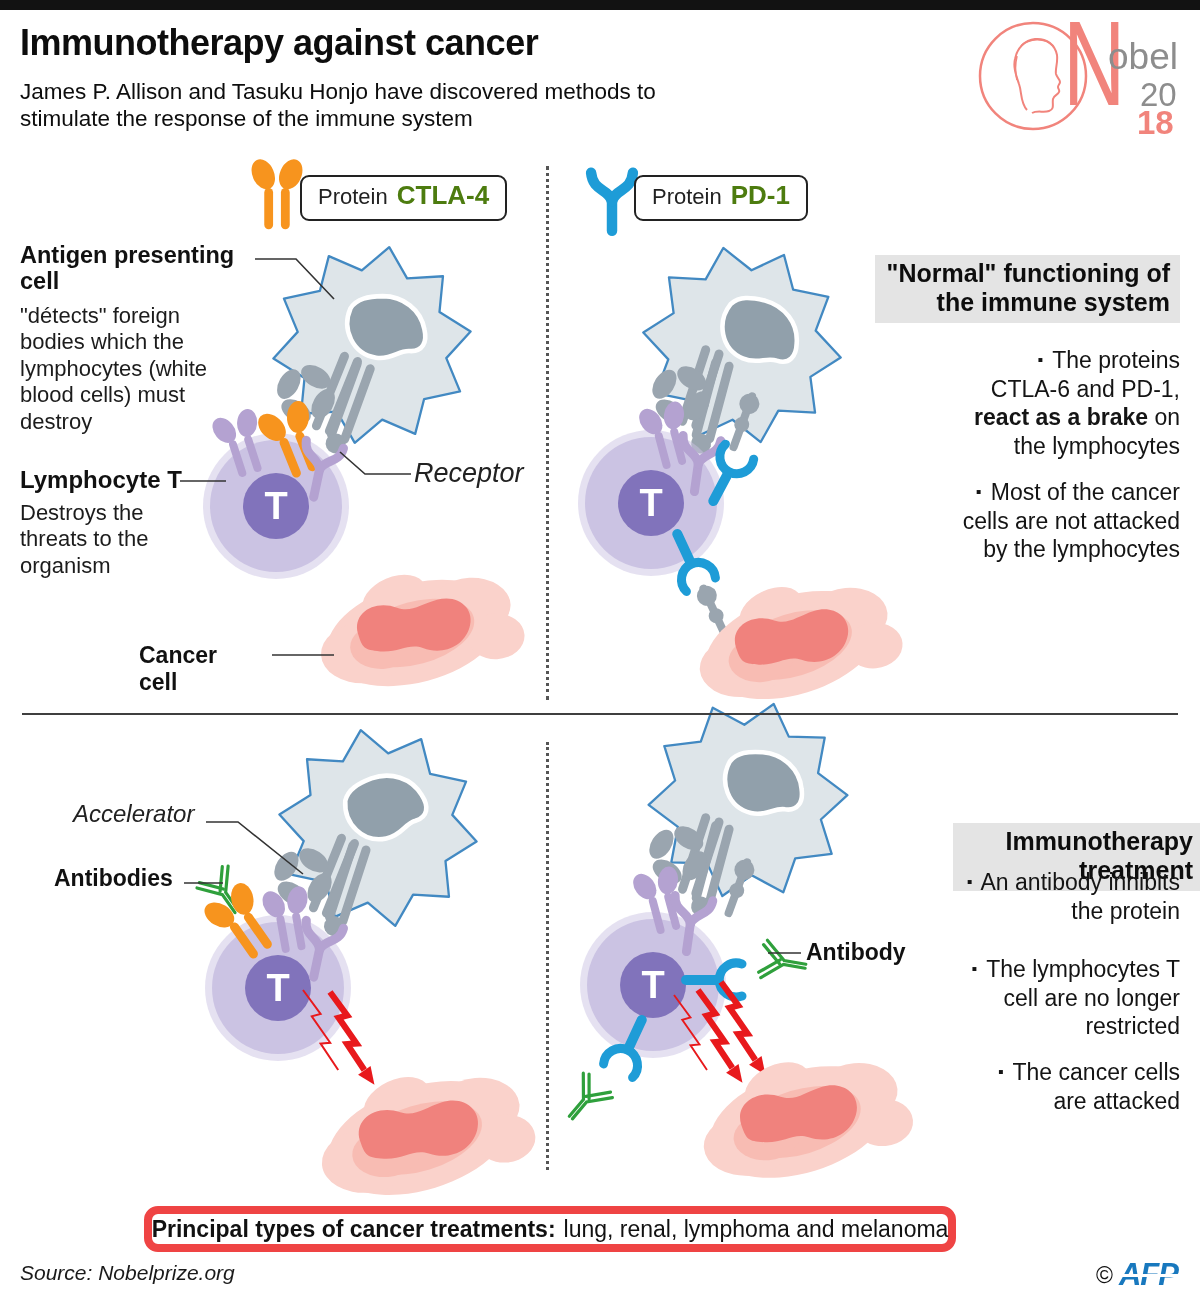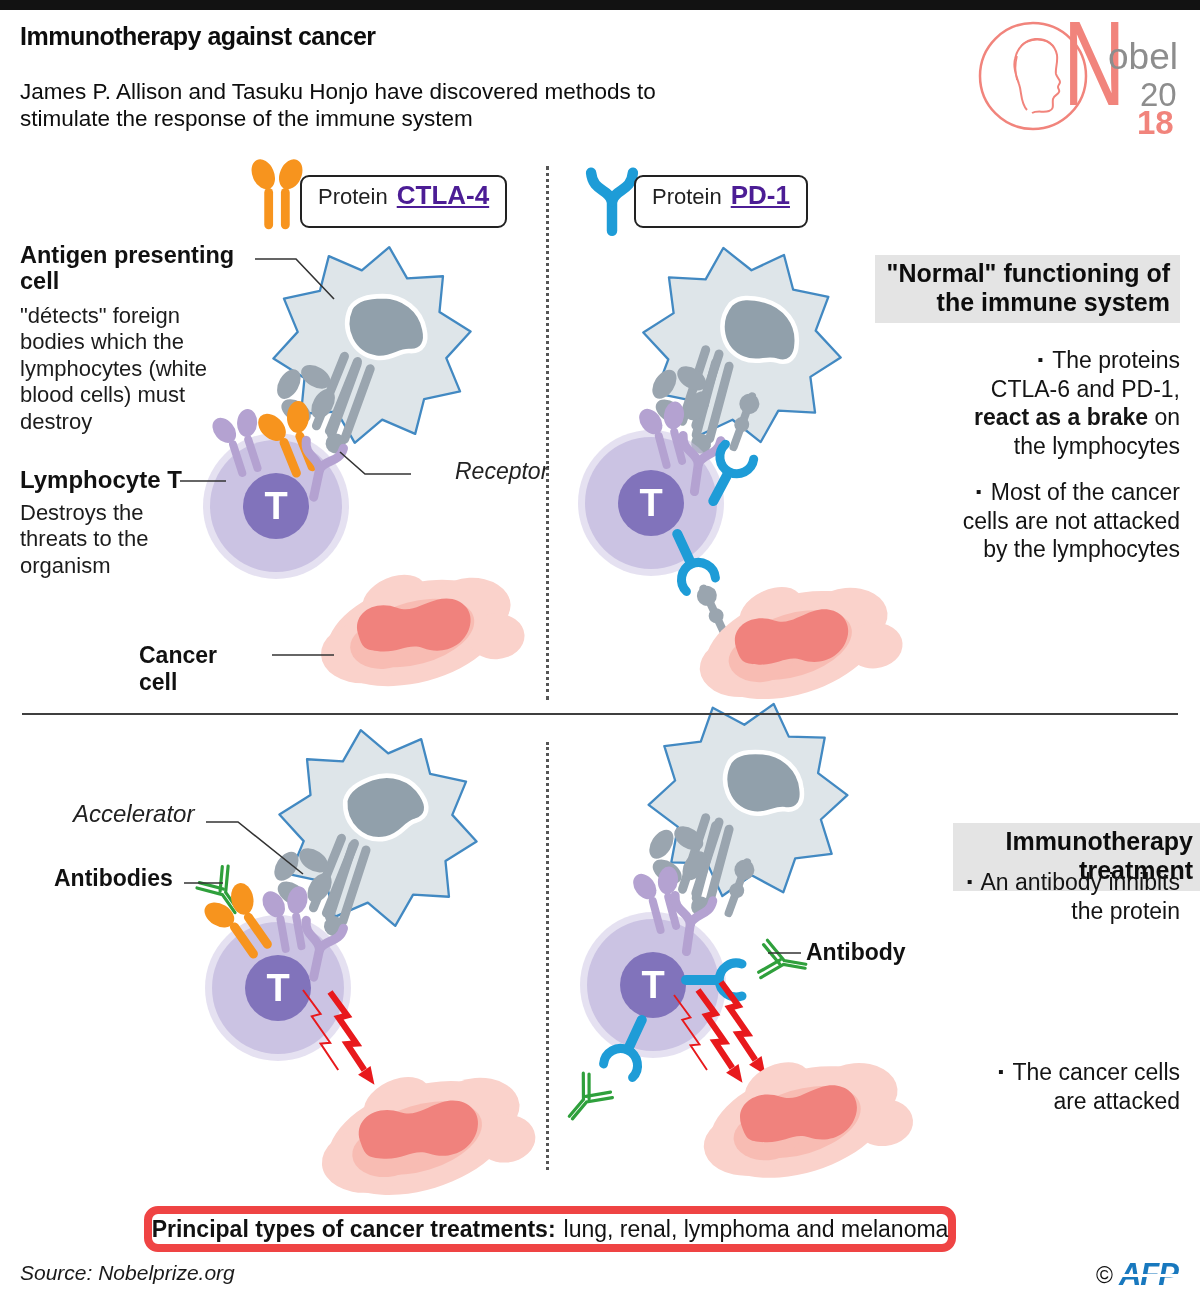--- a/index.html
+++ b/index.html
@@ -1,48 +1,48 @@
 <!DOCTYPE html>
 <html><head>
 <meta charset="utf-8">
 <style>
   html,body{margin:0;padding:0;background:#fff;}
   .page{position:relative;width:1200px;height:1303px;background:#ffffff;overflow:hidden;
         font-family:"Liberation Sans",sans-serif;color:#111;}
   .abs{position:absolute;}
   .topbar{left:0;top:0;width:1200px;height:10px;background:#121212;}
-  .title{left:20px;top:22px;font-size:25px;font-weight:800;letter-spacing:-.5px;color:#0d0d0d;}
+  .title{left:20px;top:22px;font-size:36px;font-weight:800;letter-spacing:-.5px;color:#0d0d0d;}
   .subtitle{left:20px;top:78px;width:700px;font-size:22.5px;font-weight:400;line-height:1.2;color:#0d0d0d;}
   
   .nobel-n{left:1063px;top:0px;font-size:120px;line-height:1.05;font-weight:400;color:#F1847C;
            transform:scaleX(.72);transform-origin:left top;}
   .nobel-obel{left:1108px;top:36px;font-size:37px;color:#8D8D8D;}
   .nobel-20{left:1140px;top:76px;font-size:33px;color:#8D8D8D;}
   .nobel-18{left:1137px;top:104px;font-size:33px;font-weight:700;color:#F1847C;}
   
   .badge{display:inline-flex;align-items:baseline;gap:9px;border:2px solid #222;border-radius:9px;
-         padding:3px 16px 15px 16px;background:#fff;}
+         padding:3px 16px 8px 16px;background:#fff;}
   .badge .pfx{font-size:22px;color:#222;}
-  .badge .bname{font-size:26px;font-weight:800;color:#4c1d95;text-decoration:underline;}
+  .badge .bname{font-size:26px;font-weight:800;color:#4d7c0f;}
   .badge1{left:300px;top:175px;}
   .badge2{left:634px;top:175px;}
   
   .vdot{width:0;border-left:3px dotted #555;}
   .vdot1{left:546px;top:166px;height:534px;}
   .vdot2{left:546px;top:742px;height:428px;}
   .hline{left:22px;top:713px;width:1156px;height:2px;background:#3f3f3f;}
   
   .lab{color:#111;}
   .b{font-weight:700;}
   .apc-title{left:20px;top:242px;width:235px;font-size:23.5px;font-weight:700;line-height:1.12;}
   .apc-desc{left:20px;top:303px;width:218px;font-size:22px;line-height:1.2;color:#1c1c1c;}
   .lymph-title{left:20px;top:466px;font-size:24px;font-weight:700;}
   .lymph-desc{left:20px;top:500px;width:155px;font-size:22px;line-height:1.2;color:#1c1c1c;}
   .cancer-label{left:139px;top:642px;width:110px;font-size:23px;font-weight:700;line-height:1.18;}
-  .receptor-label{left:414px;top:458px;font-size:23px;font-style:italic;color:#222;margin-left:41px;}
+  .receptor-label{left:414px;top:458px;font-size:27px;font-style:italic;color:#222;}
   .accelerator-label{left:73px;top:800px;font-size:24px;font-style:italic;color:#222;}
   .antibodies-label{left:54px;top:865px;font-size:23px;font-weight:700;}
   .antibody-label{left:806px;top:939px;font-size:23px;font-weight:700;}
   
   .gbox{background:#E4E4E4;text-align:right;font-weight:700;font-size:25px;line-height:1.16;
         padding:4px 10px 6px 10px;box-sizing:border-box;color:#0d0d0d;}
   .normal-box{left:875px;top:255px;width:305px;}
   .immuno-box{left:953px;top:823px;width:250px;}
   .bullet{text-align:right;font-size:23px;line-height:1.24;color:#141414;}
   .marker{font-size:16px;vertical-align:3px;padding-right:3px;}
@@ -279,20 +279,24 @@
   <div class="abs bullet normal-b2 txt">
     <span class="marker">▪</span>
     <span>Most of the cancer cells are not attacked by the lymphocytes</span>
   </div>
 
   <div class="abs gbox immuno-box txt">Immunotherapy treatment</div>
   <div class="abs bullet immuno-b1 txt">
     <span class="marker">▪</span>
     <span>An antibody inhibits the protein</span>
   </div>
+  <div class="abs bullet immuno-b2 txt">
+    <span class="marker">▪</span>
+    <span>The lymphocytes T cell are no longer restricted</span>
+  </div>
   <div class="abs bullet immuno-b3 txt">
     <span class="marker">▪</span>
     <span>The cancer cells are attacked</span>
   </div>
 
   <div class="abs treat-box txt">
     <span class="b">Principal types of cancer treatments:</span>
     <span>lung, renal, lymphoma and melanoma</span>
   </div>
 

